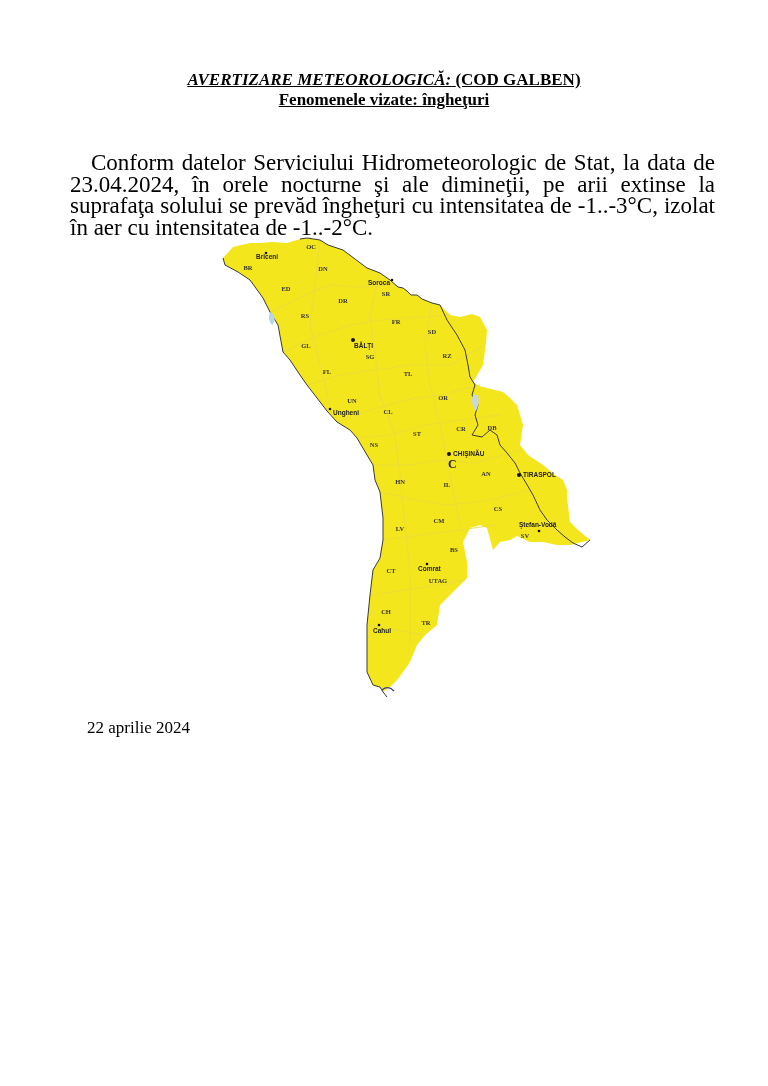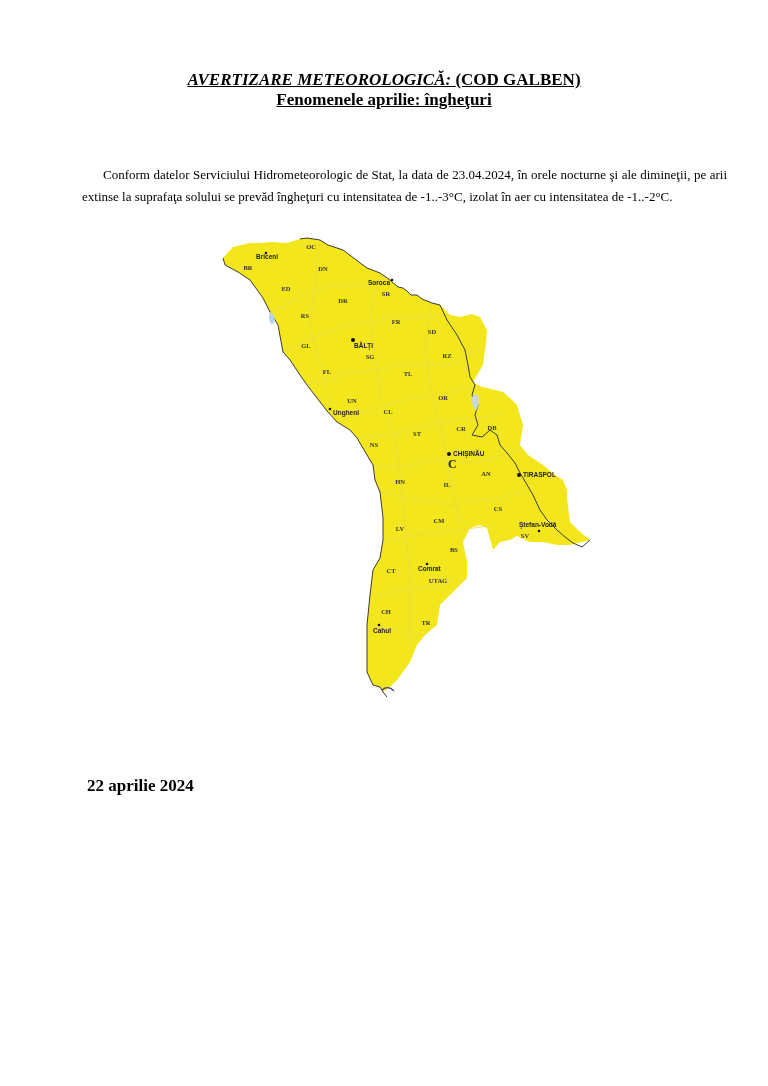--- a/index.html
+++ b/index.html
@@ -4,37 +4,37 @@
 <style>
   html, body { margin: 0; padding: 0; background: #ffffff; }
   body { width: 768px; height: 1086px; position: relative; overflow: hidden;
          font-family: "Liberation Serif", "DejaVu Serif", serif; color: #000; }
   .page { position: absolute; left: 0; top: 0; width: 768px; height: 1086px; }
   .title-block { position: absolute; left: 0; top: 70px; width: 768px; text-align: center;
                  font-weight: bold; font-size: 17px; line-height: 20px; }
   .title-block div { text-decoration: underline; }
   .title-line1 .italic { font-style: italic; }
   .para { position: absolute; left: 70px; top: 152px; width: 645px;
-          font-size: 13px; line-height: 21.5px; text-align: justify; text-indent: 21px; margin: 12px; }
+          font-size: 23px; line-height: 21.5px; text-align: justify; text-indent: 21px; margin: 0; }
   .map { position: absolute; left: 210px; top: 225px; width: 390px; height: 480px; }
   .map svg { width: 390px; height: 480px; display: block; }
   .lbl { font-family: "Liberation Serif", serif; font-weight: bold; font-size: 6.5px; fill: #333; }
   .city { font-family: "Liberation Sans", sans-serif; font-weight: bold; font-size: 6.5px; fill: #222; }
-  .footer { position: absolute; top: 776px; font-weight: bold; font-size: 17px; line-height: 20px; }
+  .footer { position: absolute; top: 718px; font-weight: normal; font-size: 17px; line-height: 20px; }
   .footer-date { left: 87px; }
   .footer-org { left: 261px; }
 </style>
 </head>
 <body>
 
 <div class="page">
 
   <div class="title-block">
     <div class="title-line1"><span class="italic">AVERTIZARE METEOROLOGICĂ:</span> <span>(COD GALBEN)</span></div>
-    <div>Fenomenele aprilie: îngheţuri</div>
+    <div>Fenomenele vizate: îngheţuri</div>
   </div>
 
   <p class="para">Conform datelor Serviciului Hidrometeorologic de Stat, la data de 23.04.2024, în orele nocturne şi ale dimineţii, pe arii extinse la suprafaţa solului se prevăd îngheţuri cu intensitatea de -1..-3°C, izolat în aer cu intensitatea de -1..-2°C.</p>
 
   <div class="map">
     <svg id="map-svg" viewBox="0 0 390 480" xmlns="http://www.w3.org/2000/svg">
       <path id="country-shape" d="M13,33 L23,22 L40,18 L50,18 L62,17 L77,18 L90,14 L97,13 L110,15
            L118,20 L133,25 L145,34 L157,43 L170,48 L180,55 L188,62 L193,63 L197,66 L201,70
            L207,70 L212,74 L222,78 L230,80 L240,90 L250,92 L262,89 L270,92 L277,105 L276,118
            L273,140 L263,157 L269,161 L277,163 L293,167 L300,173 L307,180 L313,200 L310,220

